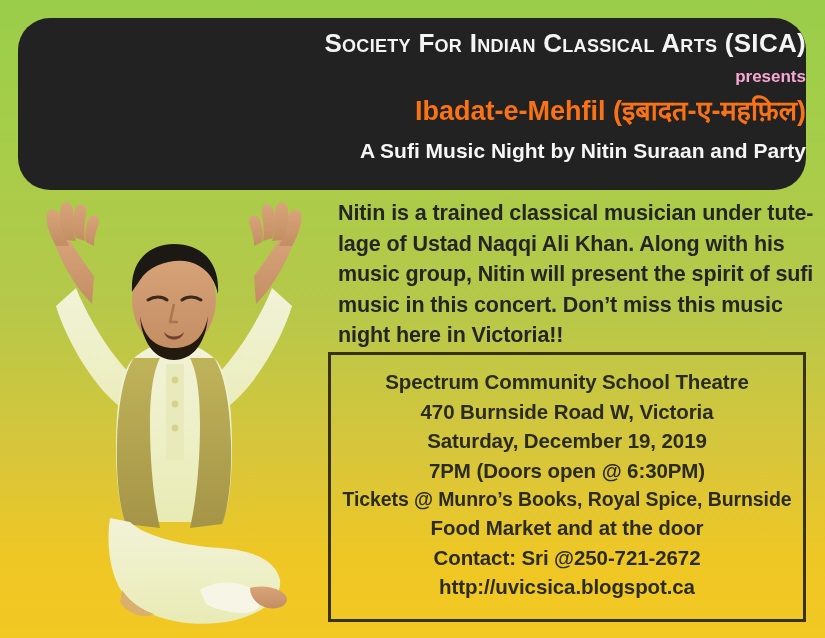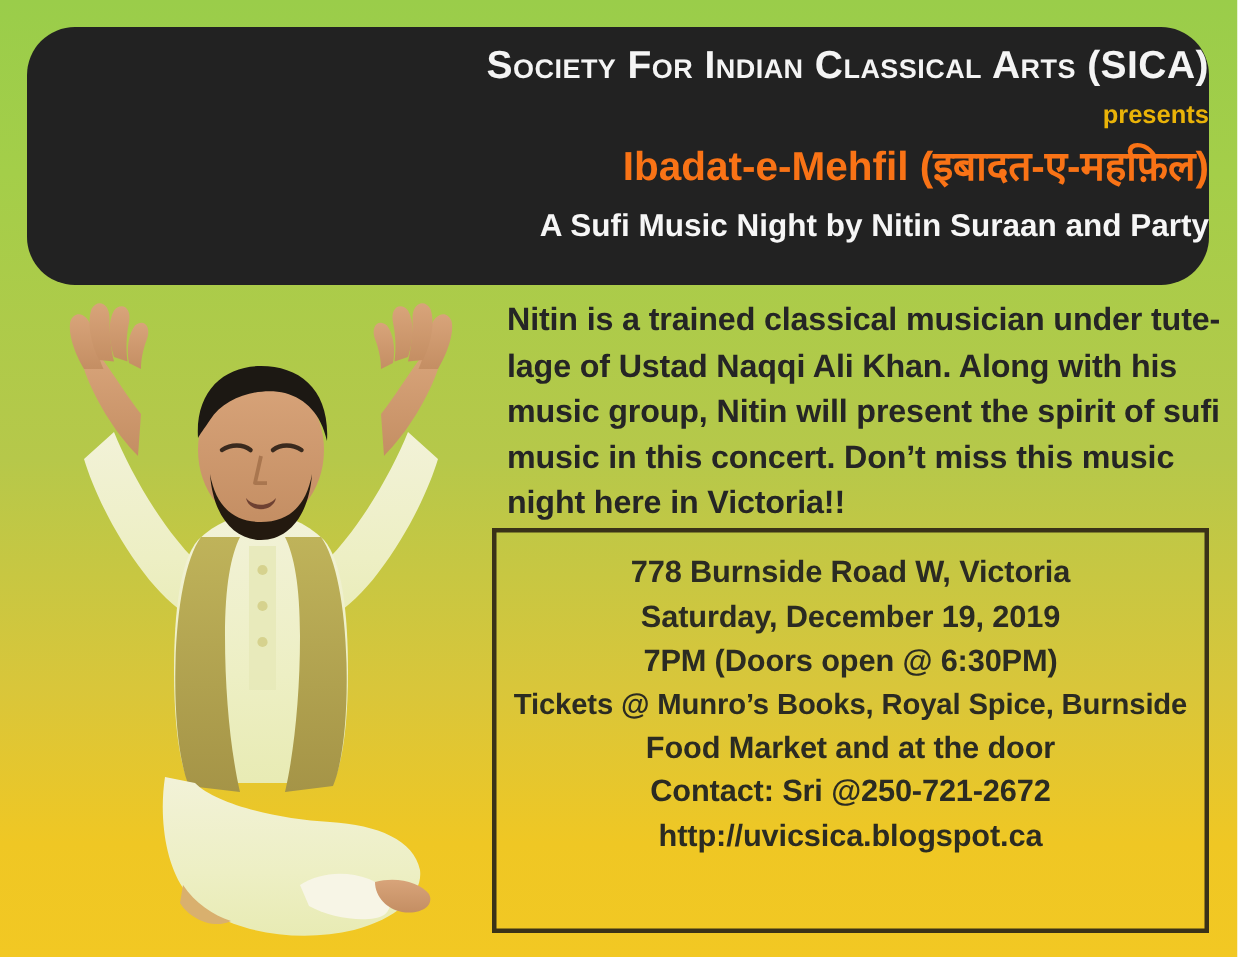--- a/index.html
+++ b/index.html
@@ -46,21 +46,21 @@
     font-size: 26px;
     font-weight: 700;
     font-variant: small-caps;
     letter-spacing: 0.3px;
     line-height: 1.1;
     text-align: center;
     white-space: nowrap;
   }
 
   .presents {
-    color: #eab308;
+    color: #f9a8d4;
     font-size: 17px;
     font-weight: 600;
     margin-top: 9px;
     text-align: center;
   }
 
   .event-title {
     color: #f97316;
     font-size: 27px;
     font-weight: 700;
@@ -230,21 +230,22 @@
 
   <div class="description">
     <div>Nitin is a trained classical musician under tute-</div>
     <div>lage of Ustad Naqqi Ali Khan. Along with his</div>
     <div>music group, Nitin will present the spirit of sufi</div>
     <div>music in this concert. Don’t miss this music</div>
     <div>night here in Victoria!!</div>
   </div>
 
   <div class="details-box">
-    <div class="details-line">778 Burnside Road W, Victoria</div>
+    <div class="details-line">Spectrum Community School Theatre</div>
+    <div class="details-line">470 Burnside Road W, Victoria</div>
     <div class="details-line">Saturday, December 19, 2019</div>
     <div class="details-line">7PM (Doors open @ 6:30PM)</div>
     <div class="details-line small">Tickets @ Munro’s Books, Royal Spice, Burnside</div>
     <div class="details-line">Food Market and at the door</div>
     <div class="details-line">Contact: Sri @250-721-2672</div>
     <div class="details-line">http://uvicsica.blogspot.ca</div>
   </div>
 
 </div>
 

